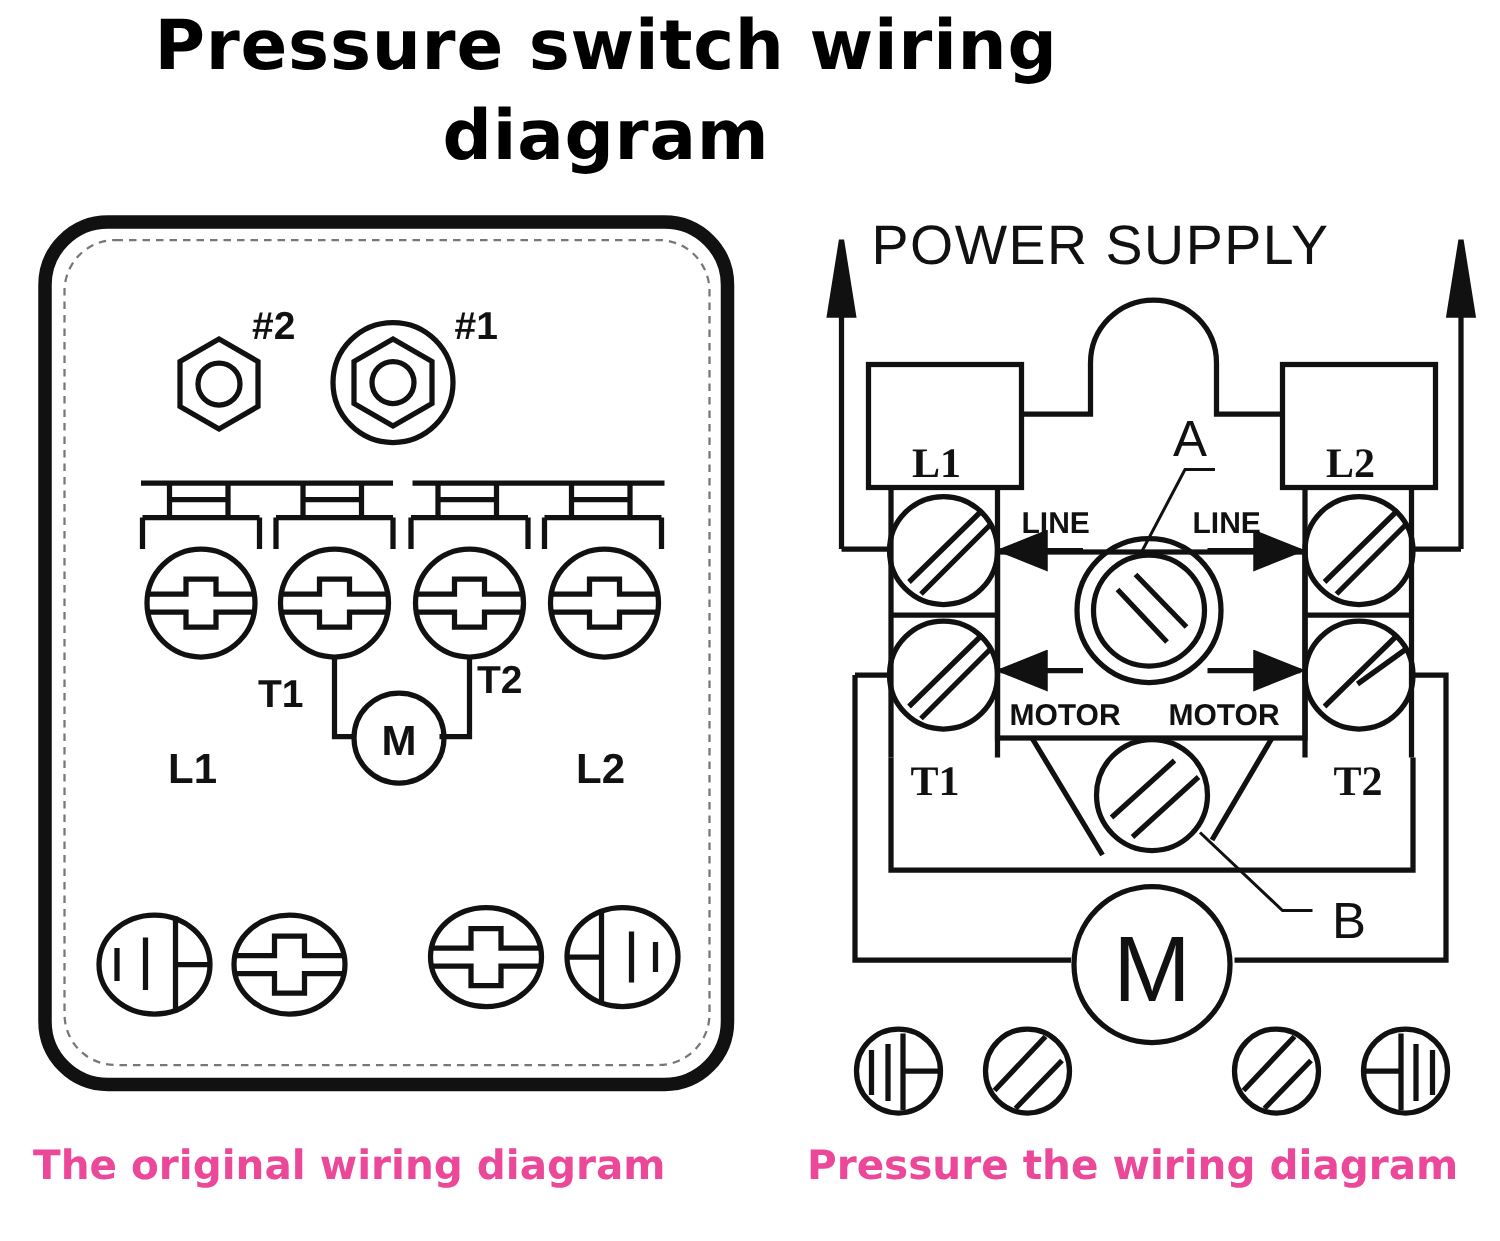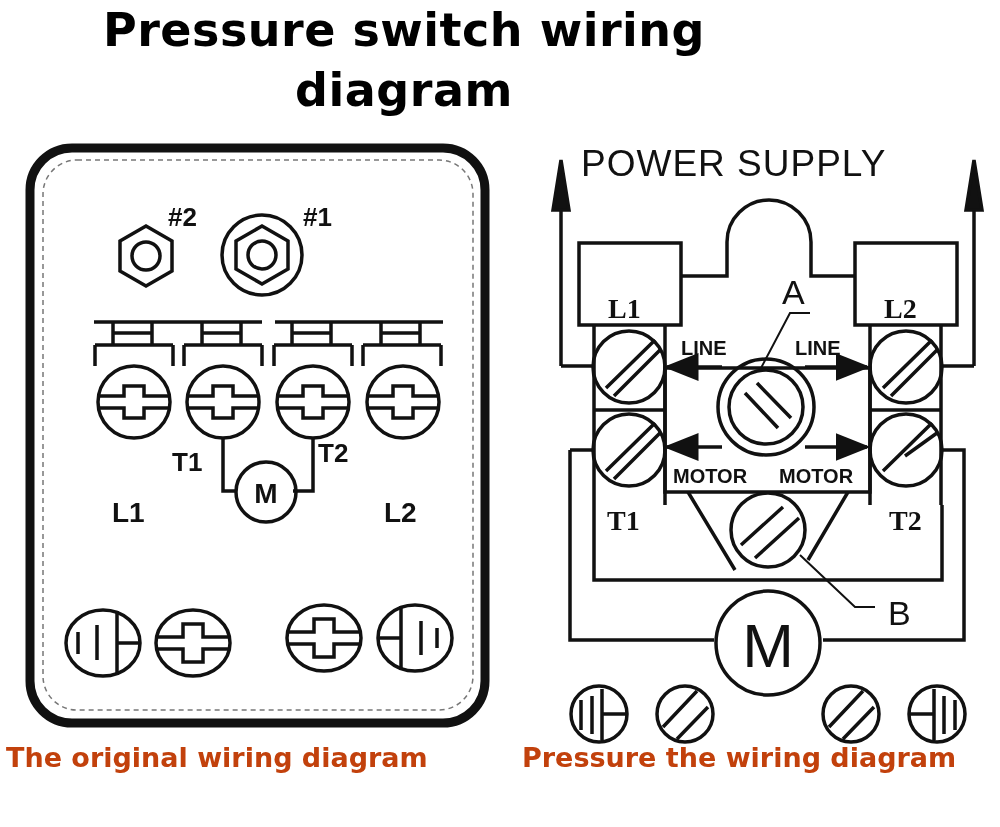--- a/index.html
+++ b/index.html
@@ -1,18 +1,18 @@
 <!DOCTYPE html>
 <html><head>
 <meta charset="utf-8">
 <style>
   html, body { margin: 0; padding: 0; background: #ffffff; }
   body { width: 1000px; height: 827px; position: relative; overflow: hidden; font-family: "DejaVu Sans", sans-serif; }
   .title { position: absolute; left: 0; top: 0; width: 808px; text-align: center; font-family: "DejaVu Sans", sans-serif; font-weight: bold; font-size: 46px; line-height: 60px; color: #000; letter-spacing: 0.5px; }
-  .caption { position: absolute; top: 742px; font-family: "DejaVu Sans", sans-serif; font-weight: bold; font-size: 27px; color: #c2410c; white-space: nowrap; }
+  .caption { position: absolute; top: 762px; font-family: "DejaVu Sans", sans-serif; font-weight: bold; font-size: 27px; color: #ec4899; white-space: nowrap; margin-left: 16px; }
   .cap-left { left: 6px; }
   .cap-right { left: 522px; }
   svg { position: absolute; left: 0; top: 0; }
   .lbl { font-family: "Liberation Sans", sans-serif; font-weight: bold; fill: #111; }
   .serif { font-family: "Liberation Serif", serif; font-weight: bold; fill: #111; }
   .thin { font-family: "Liberation Sans", sans-serif; fill: #111; }
 </style>
 </head>
 <body>
 

